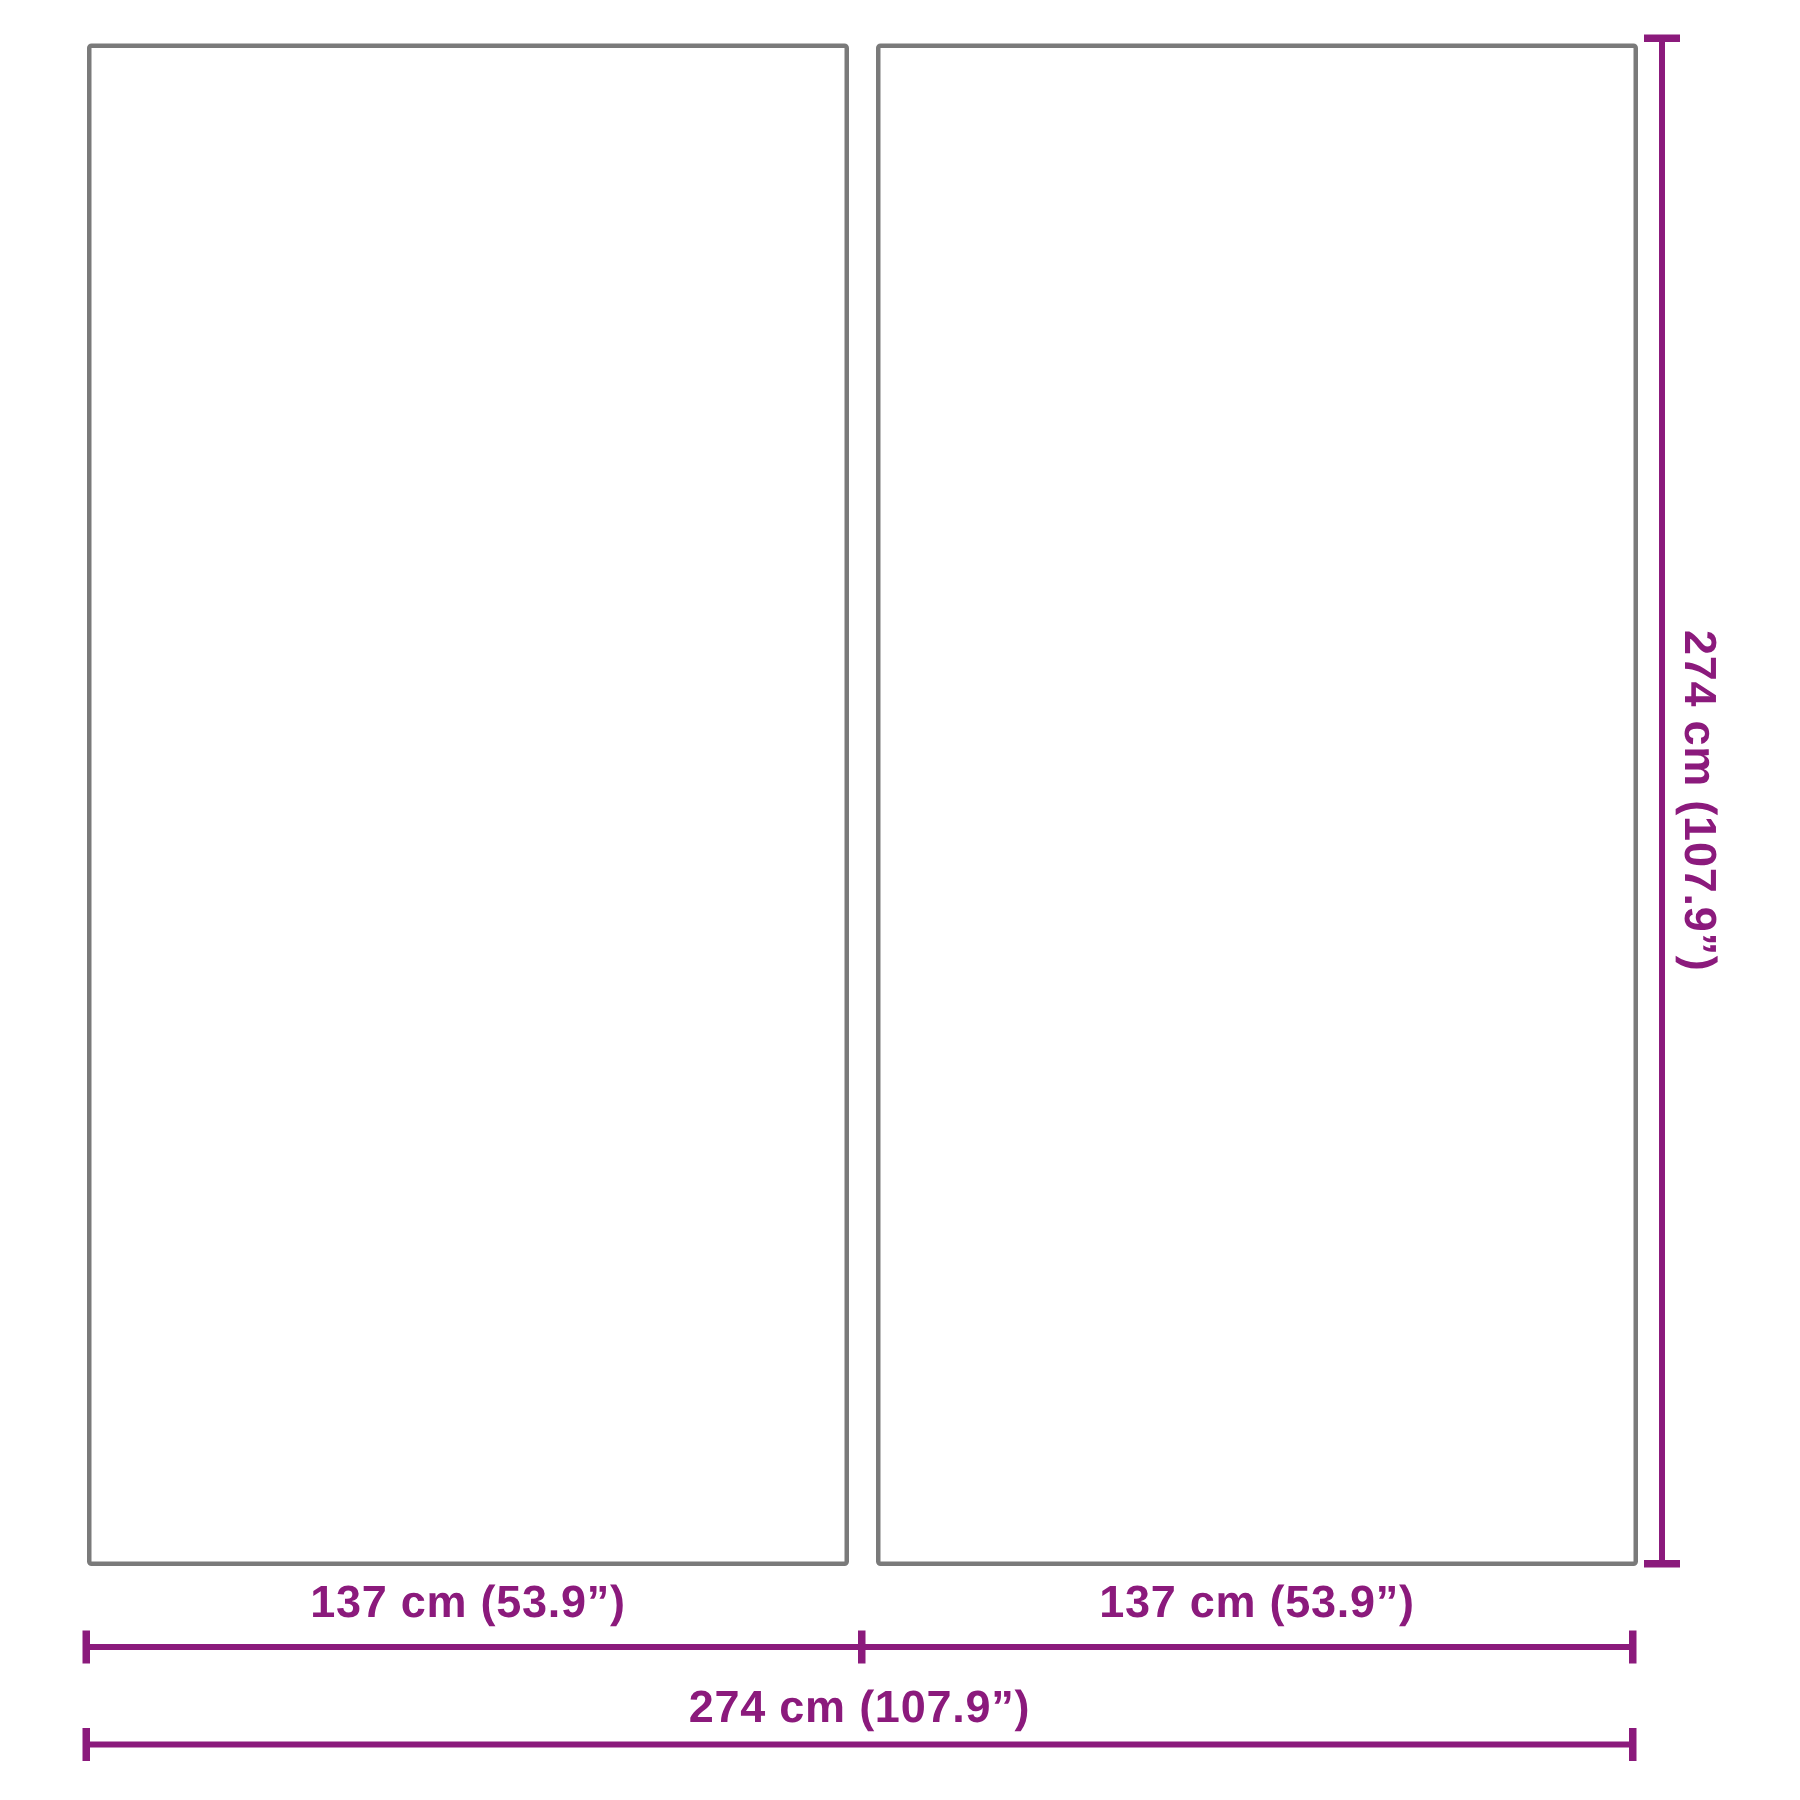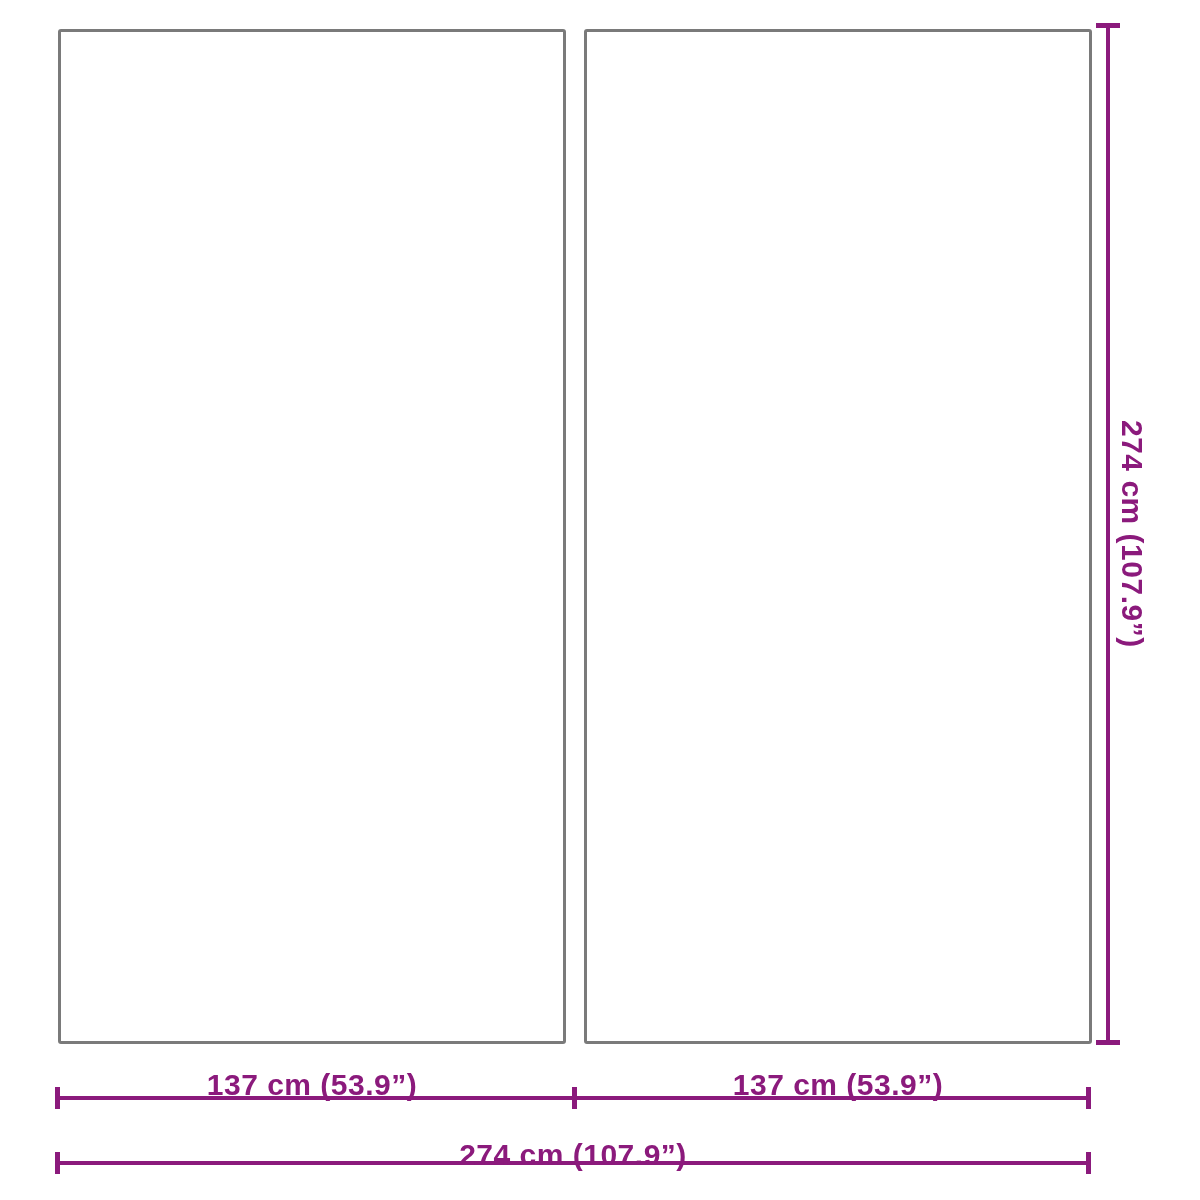--- a/index.html
+++ b/index.html
@@ -61,21 +61,20 @@
   .hcap-mid{left:572px;}
 
   .hlabel{
     position:absolute;
     text-align:center;
     color:var(--accent,#8b1a7c);
     font-size:30px;font-weight:700;
     line-height:32px;
     letter-spacing:0.5px;
     white-space:nowrap;
-    margin-top:16px;
   }
   .hlabel-left{left:58px;top:1053px;width:508px;}
   .hlabel-right{left:584px;top:1053px;width:508px;}
   .hlabel-total{left:57px;top:1123px;width:1032px;}
 </style>
 </head>
 <body>
 
 <div class="canvas">
 

